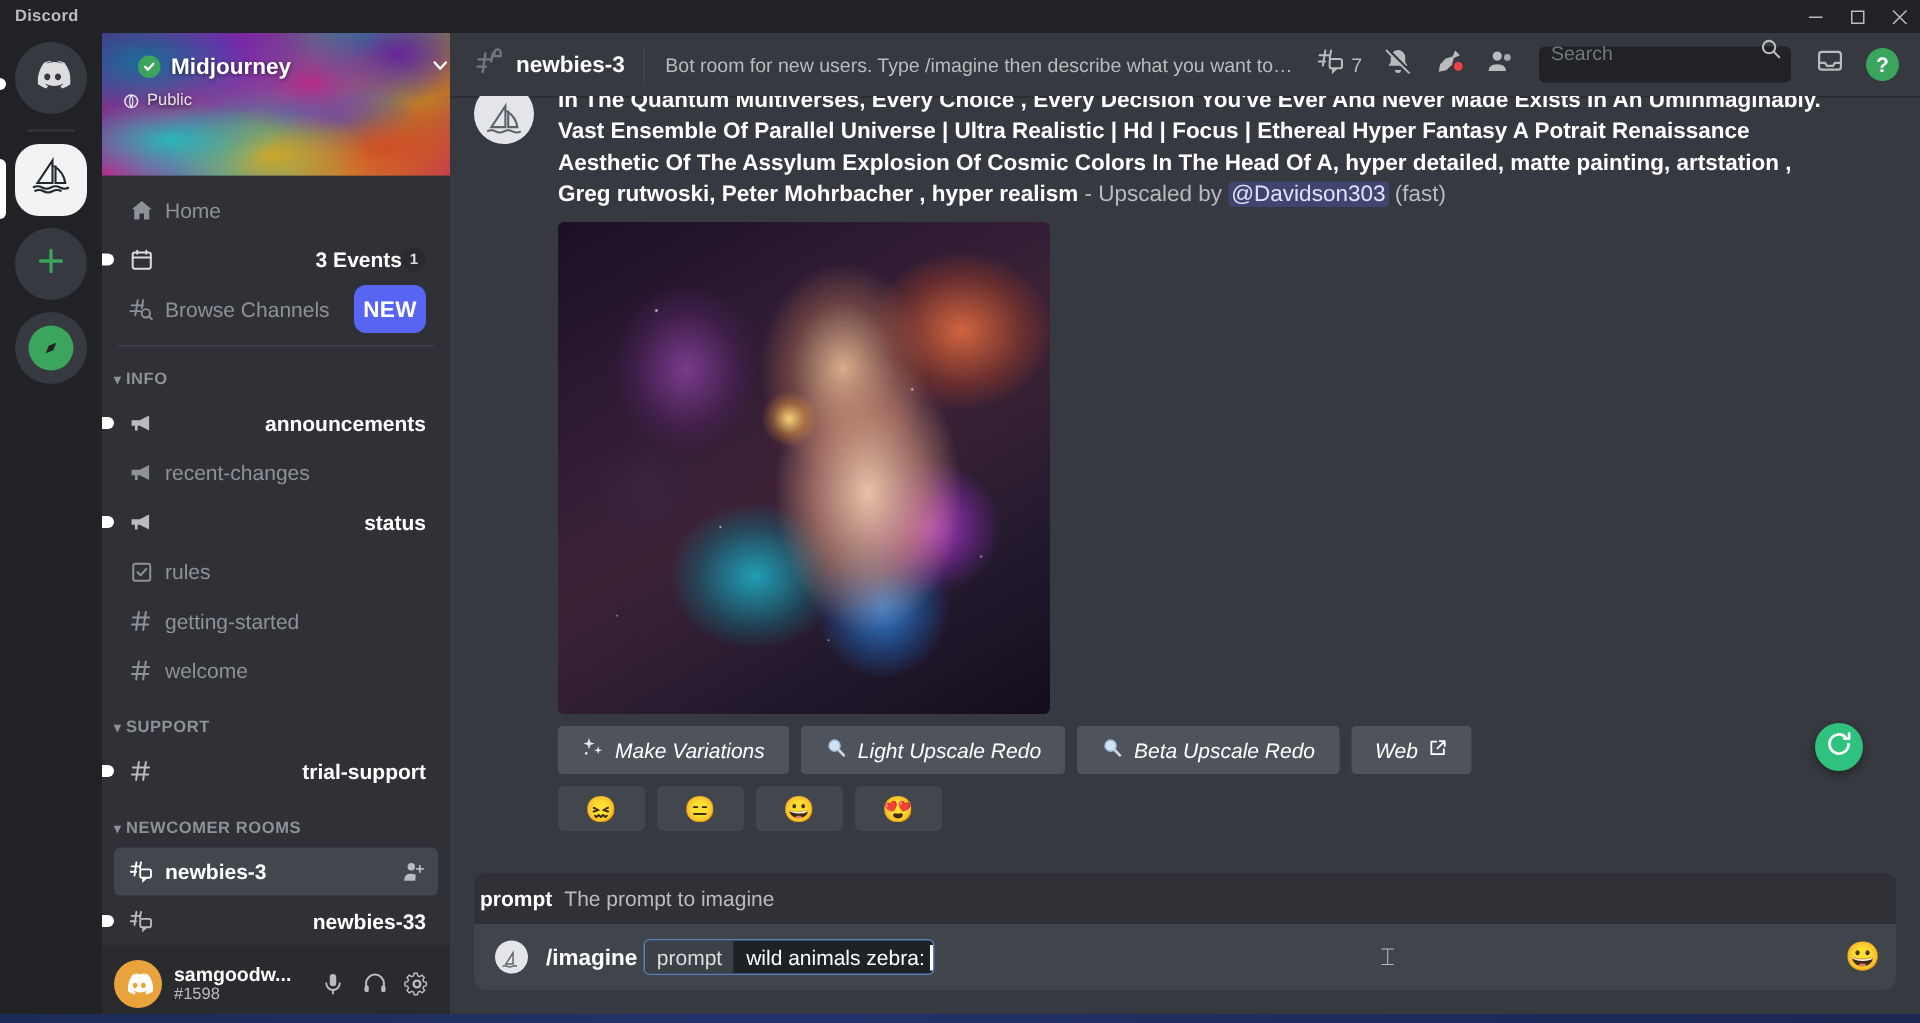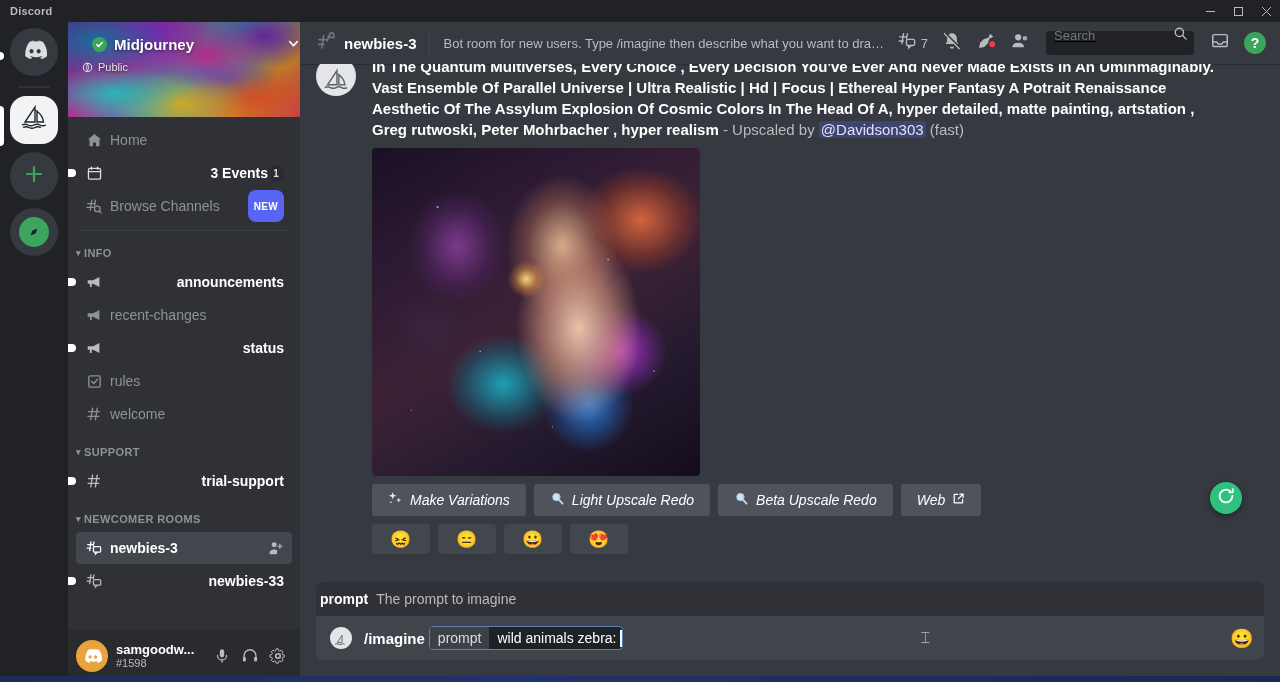--- a/index.html
+++ b/index.html
@@ -108,21 +108,21 @@
     position: absolute; left: -8px; top: 12px; width: 8px; height: 8px;
     background: #fff; border-radius: 0 4px 4px 0;
   }
   .badge-count {
     min-width: 16px; height: 16px; border-radius: 8px; background: #292b2f;
     color: #dcddde; font-size: 10px; font-weight: bold;
     display: flex; align-items: center; justify-content: center; padding: 0 5px;
   }
   .badge-new {
     height: 16px; border-radius: 8px; background: #5865f2;
-    color: #fff; font-size: 10px; font-weight: bold; letter-spacing: .3px;
+    color: #fff; font-size: 15px; font-weight: bold; letter-spacing: .3px;
     display: flex; align-items: center; justify-content: center; padding: 16px 6px;
   }
   .sep { height: 1px; background: #3a3d44; margin: 8px 10px 6px 10px; }
   .cat-row {
     display: flex; align-items: center; height: 24px; padding: 0 8px 0 8px;
     margin-top: 10px; color: #8e9297; font-size: 11px; font-weight: bold;
     letter-spacing: .4px; cursor: pointer;
   }
   .cat-chev { font-size: 9px; margin-right: 3px; }
   .add-member-ico { color: #b9bbbe; display: flex; }
@@ -158,24 +158,23 @@
     font-size: 13px; color: #b9bbbe; flex: 1; white-space: nowrap;
     overflow: hidden; text-overflow: ellipsis; max-width: 470px;
   }
   .topbar-icons { display: flex; align-items: center; gap: 2px; margin-left: 6px; }
   .tb-btn {
     height: 32px; display: flex; align-items: center; justify-content: center;
     color: #b9bbbe; padding: 0 6px; border-radius: 4px; cursor: pointer; gap: 4px;
   }
   .tb-count { font-size: 13px; color: #b9bbbe; font-weight: 500; }
   .searchbox {
-    width: 148px; height: 24px; background: #202225; border-radius: 4px;
+    width: 168px; height: 24px; background: #202225; border-radius: 4px;
     display: flex; align-items: center; padding: 0 6px 16px 8px; margin: 0 8px;
     cursor: text;
-    text-decoration: underline;
   }
   .searchbox input {
     flex: 1; background: transparent; border: none; outline: none;
     color: #dcddde; font-size: 13px; font-family: inherit; width: 100%;
   }
   .searchbox input::placeholder { color: #72767d; }
   .help-circle {
     width: 22px; height: 22px; border-radius: 50%; background: #3ba55d;
     display: flex; align-items: center; justify-content: center;
     color: #fff; font-size: 14px; font-weight: bold;
@@ -462,20 +461,28 @@
       <div class="nav-row">
         <span class="nav-ico">
           <svg width="17" height="17" viewBox="0 0 18 18" fill="none" stroke="#8e9297" stroke-width="1.4">
               <rect x="3" y="3" width="12" height="12" rx="1.6"></rect>
               <path d="M6 9 L8.2 11.2 L12.2 6.6" stroke-linecap="round" stroke-linejoin="round"></path>
             </svg>
         </span>
         <span class="nav-label">rules</span>
       </div>
 
+      <div class="nav-row">
+        <span class="nav-ico">
+          <svg width="18" height="18" viewBox="0 0 20 20" fill="none" stroke="#8e9297" stroke-width="1.5">
+              <path d="M4 7.4 L16 7.4 M3.3 12.6 L15.3 12.6 M8.4 3.4 L6.4 16.6 M13.6 3.4 L11.6 16.6" stroke-linecap="round"></path>
+            </svg>
+        </span>
+        <span class="nav-label">getting-started</span>
+      </div>
 
       <div class="nav-row">
         <span class="nav-ico">
           <svg width="18" height="18" viewBox="0 0 20 20" fill="none" stroke="#8e9297" stroke-width="1.5">
               <path d="M4 7.4 L16 7.4 M3.3 12.6 L15.3 12.6 M8.4 3.4 L6.4 16.6 M13.6 3.4 L11.6 16.6" stroke-linecap="round"></path>
             </svg>
         </span>
         <span class="nav-label">welcome</span>
       </div>
 

